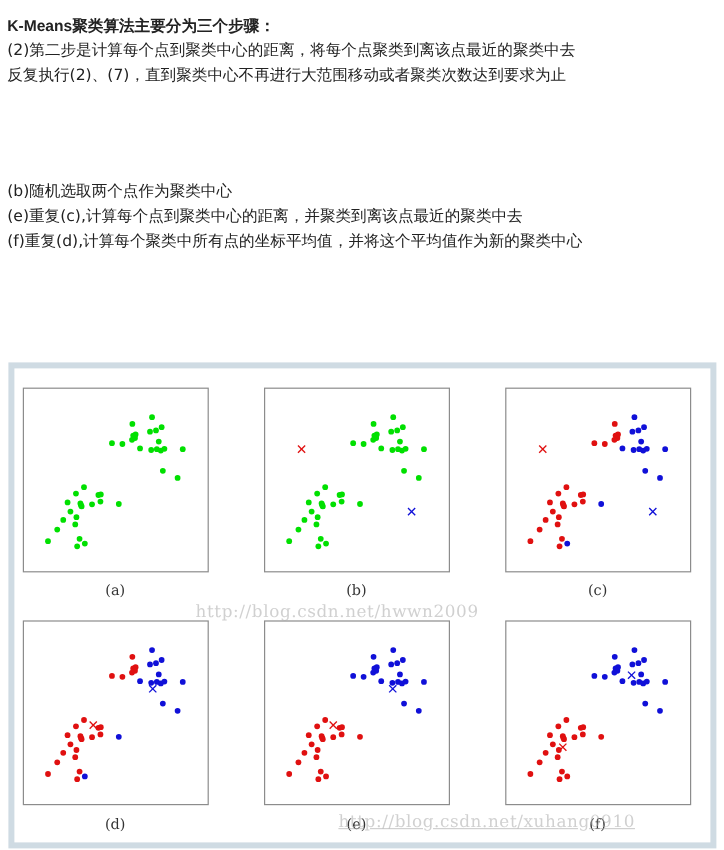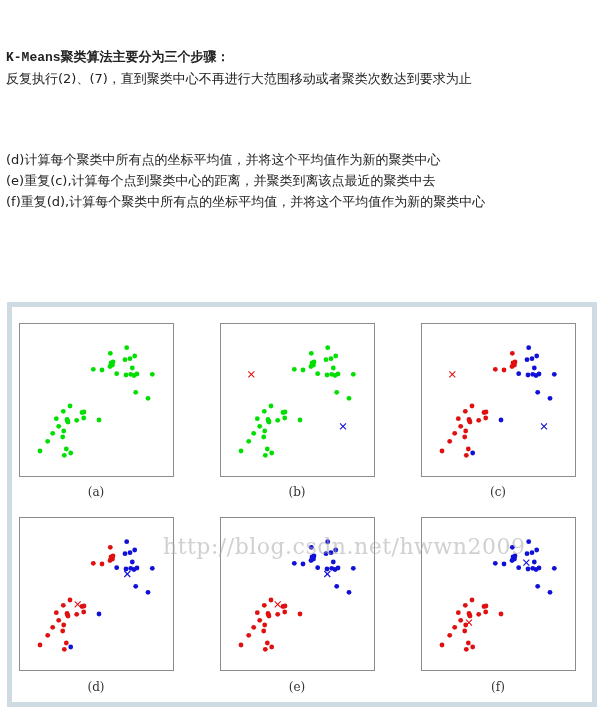--- a/index.html
+++ b/index.html
@@ -2,40 +2,41 @@
 <html><head>
 <meta charset="utf-8">
 <style>
   html, body { margin: 0; padding: 0; background: #ffffff; }
   body { width: 603px; height: 708px; position: relative; overflow: hidden;
          font-family: "DejaVu Sans", sans-serif; color: #222; }
   .text-block { position: absolute; left: 6px; font-size: 13px; line-height: 21px; }
   .text-block .line { white-space: nowrap; height: 21px; }
   #block1 { top: 11px; }
   #block2 { top: 149px; }
-  .title { font-weight: bold; font-family: Liberation Mono, monospace; margin-top: 36px; }
+  .title { font-weight: bold; font-family: Liberation Sans, sans-serif; }
   .figure-frame { position: absolute; left: 7px; top: 302px; width: 580px; height: 395px;
                   border: 5px solid #cfdbe3; border-bottom-width: 5px; background: #fff; }
   .panel { position: absolute; width: 153px; height: 152px; border: 1px solid #8c8c8c; background: #fff; }
   .panel svg { position: absolute; left: 0; top: 0; width: 153px; height: 152px; }
   .panel-label { position: absolute; width: 40px; text-align: center;
                  font-family: "DejaVu Serif", serif; font-size: 12px; color: #333; }
-  .watermark { position: absolute; font-family: "DejaVu Serif", serif; font-size: 22px;
-               color: rgba(170,170,170,0.55); white-space: nowrap; letter-spacing: 0.5px; margin-top: 32px; }
+  .watermark { position: absolute; font-family: "DejaVu Serif", serif; font-size: 14px;
+               color: rgba(170,170,170,0.55); white-space: nowrap; letter-spacing: 0.5px; }
 </style>
 </head>
 <body>
 
 <div class="text-block" id="block1">
   <div class="line title">K-Means聚类算法主要分为三个步骤：</div>
+  <div class="line">(2)第二步是计算每个点到聚类中心的距离，将每个点聚类到离该点最近的聚类中去</div>
   <div class="line">反复执行(2)、(7)，直到聚类中心不再进行大范围移动或者聚类次数达到要求为止</div>
 </div>
 
 <div class="text-block" id="block2">
-  <div class="line">(d)计算每个聚类中所有点的坐标平均值，并将这个平均值作为新的聚类中心</div>
+  <div class="line">(b)随机选取两个点作为聚类中心</div>
   <div class="line">(e)重复(c),计算每个点到聚类中心的距离，并聚类到离该点最近的聚类中去</div>
   <div class="line">(f)重复(d),计算每个聚类中所有点的坐标平均值，并将这个平均值作为新的聚类中心</div>
 </div>
 
 <div class="figure-frame"></div>
 
 <div id="panels">
     <div class="panel" style="left: 19px; top: 323px;">
       <svg viewBox="0 0 153 152">
         <circle cx="106.7" cy="23.7" r="2.4" fill="#00e000"></circle>

